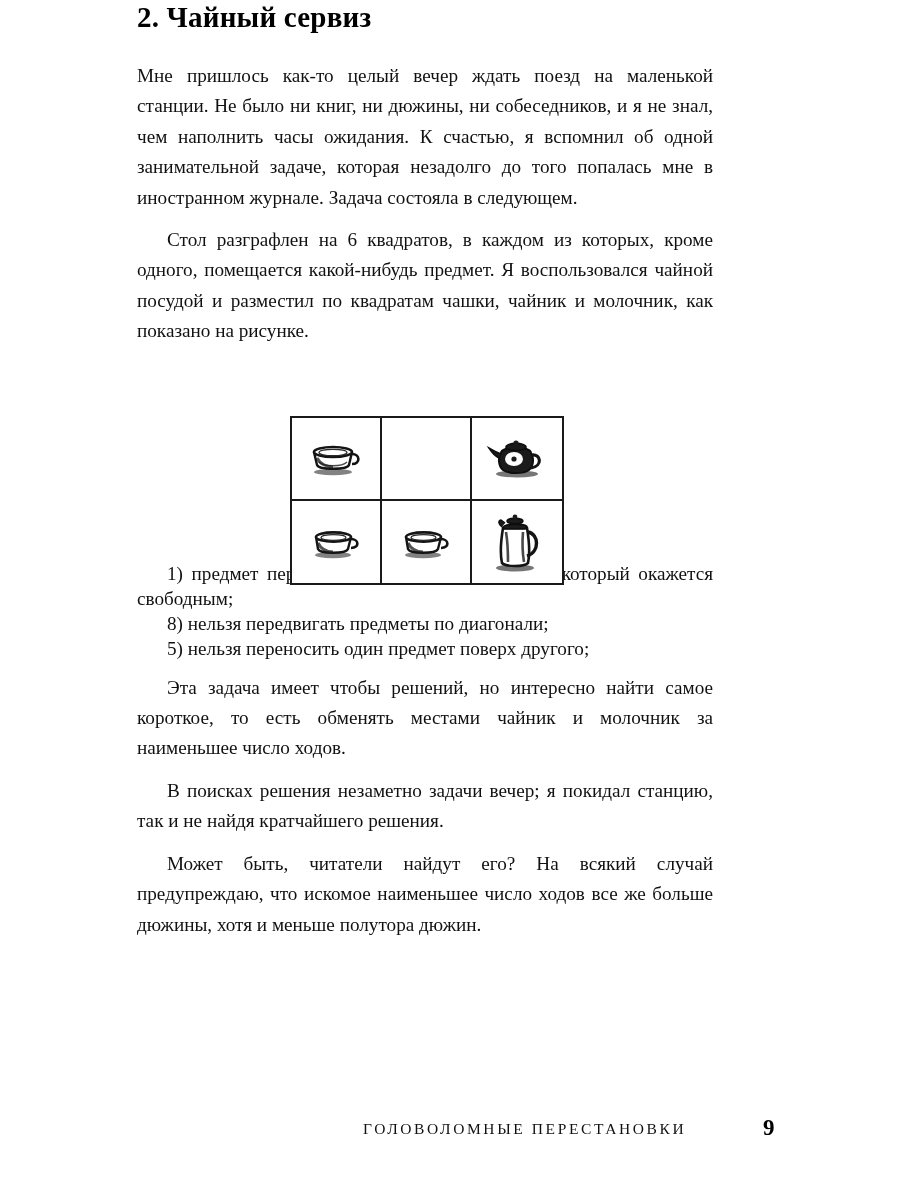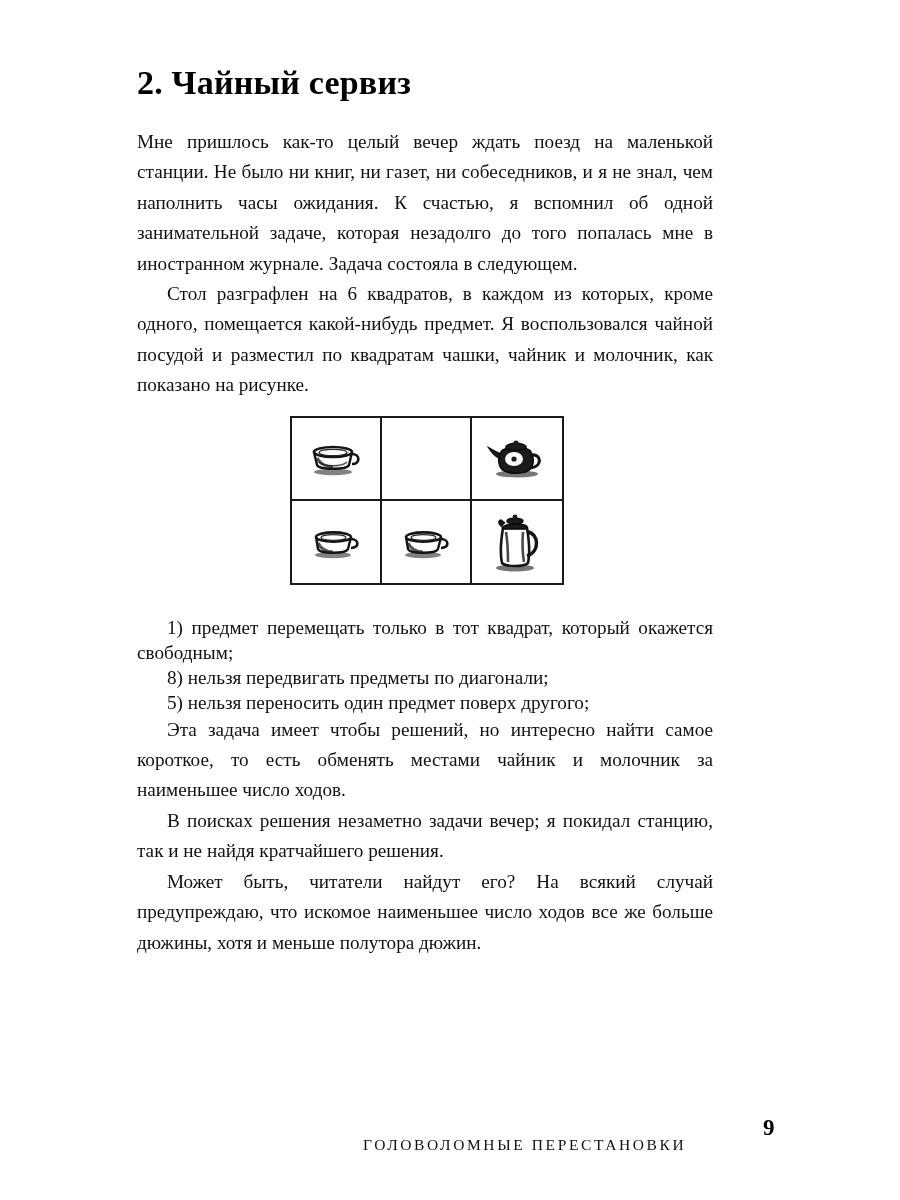--- a/index.html
+++ b/index.html
@@ -18,41 +18,41 @@
   }
   .content {
     position: absolute;
     left: 137px;
     top: 0;
     width: 576px;
   }
   .chapter-title {
     font-family: "Liberation Serif", "DejaVu Serif", serif;
     font-weight: bold;
-    font-size: 34px;
+    font-size: 29px;
     line-height: 34px;
     letter-spacing: 0.2px;
     margin: 0;
-    padding-top: 66px;
     color: #000000;
   }
   .body-text {
     font-size: 19.2px;
     line-height: 30.4px;
     text-align: justify;
     text-justify: inter-word;
     margin: 0;
     color: #111111;
     hyphens: manual;
   }
   .para-first {
     padding-top: 27px;
   }
   .para-indent {
     text-indent: 30px;
+    margin-top: 12px;
   }
   .para-noindent {
     text-indent: 0;
   }
   .rule-item {
     font-size: 19.2px;
     line-height: 25px;
     text-align: justify;
     margin: 0;
     text-indent: 30px;
@@ -92,21 +92,21 @@
   .footer {
     position: absolute;
     left: 137px;
     top: 1118px;
     width: 640px;
     height: 30px;
   }
   .running-head {
     position: absolute;
     left: 226px;
-    top: 18px;
+    top: 2px;
     font-size: 15.5px;
     letter-spacing: 2.6px;
     color: #111111;
     white-space: nowrap;
     font-family: "Liberation Serif", "DejaVu Serif", serif;
   }
   .page-number {
     position: absolute;
     left: 626px;
     top: -3px;
@@ -117,21 +117,21 @@
 </style>
 </head>
 <body>
 
 <div class="page">
 
   <div class="content">
 
     <h1 class="chapter-title">2. Чайный сервиз</h1>
 
-    <p class="body-text para-first para-noindent">Мне пришлось как-то целый вечер ждать поезд на маленькой станции. Не было ни книг, ни газет, ни собеседников, и я не знал, чем наполнить часы ожидания. К счастью, я вспомнил об одной занимательной задаче, которая незадолго до того попалась мне в иностранном журнале. Задача состояла в следующем.</p>
+    <p class="body-text para-first para-noindent">Мне пришлось как-то целый вечер ждать поезд на маленькой станции. Не было ни книг, ни дюжины, ни собеседников, и я не знал, чем наполнить часы ожидания. К счастью, я вспомнил об одной занимательной задаче, которая незадолго до того попалась мне в иностранном журнале. Задача состояла в следующем.</p>
 
     <p class="body-text para-indent">Стол разграфлен на 6 квадратов, в каждом из которых, кроме одного, помещается какой-нибудь предмет. Я воспользовался чайной посудой и разместил по квадратам чашки, чайник и молочник, как показано на рисунке.</p>
 
     <div style="height:214px"></div>
 
 
     <p class="rule-item">1) предмет перемещать только в тот квадрат, который окажется свободным;</p>
     <p class="rule-item">8) нельзя передвигать предметы по диагонали;</p>
     <p class="rule-item">5) нельзя переносить один предмет поверх другого;</p>
 

